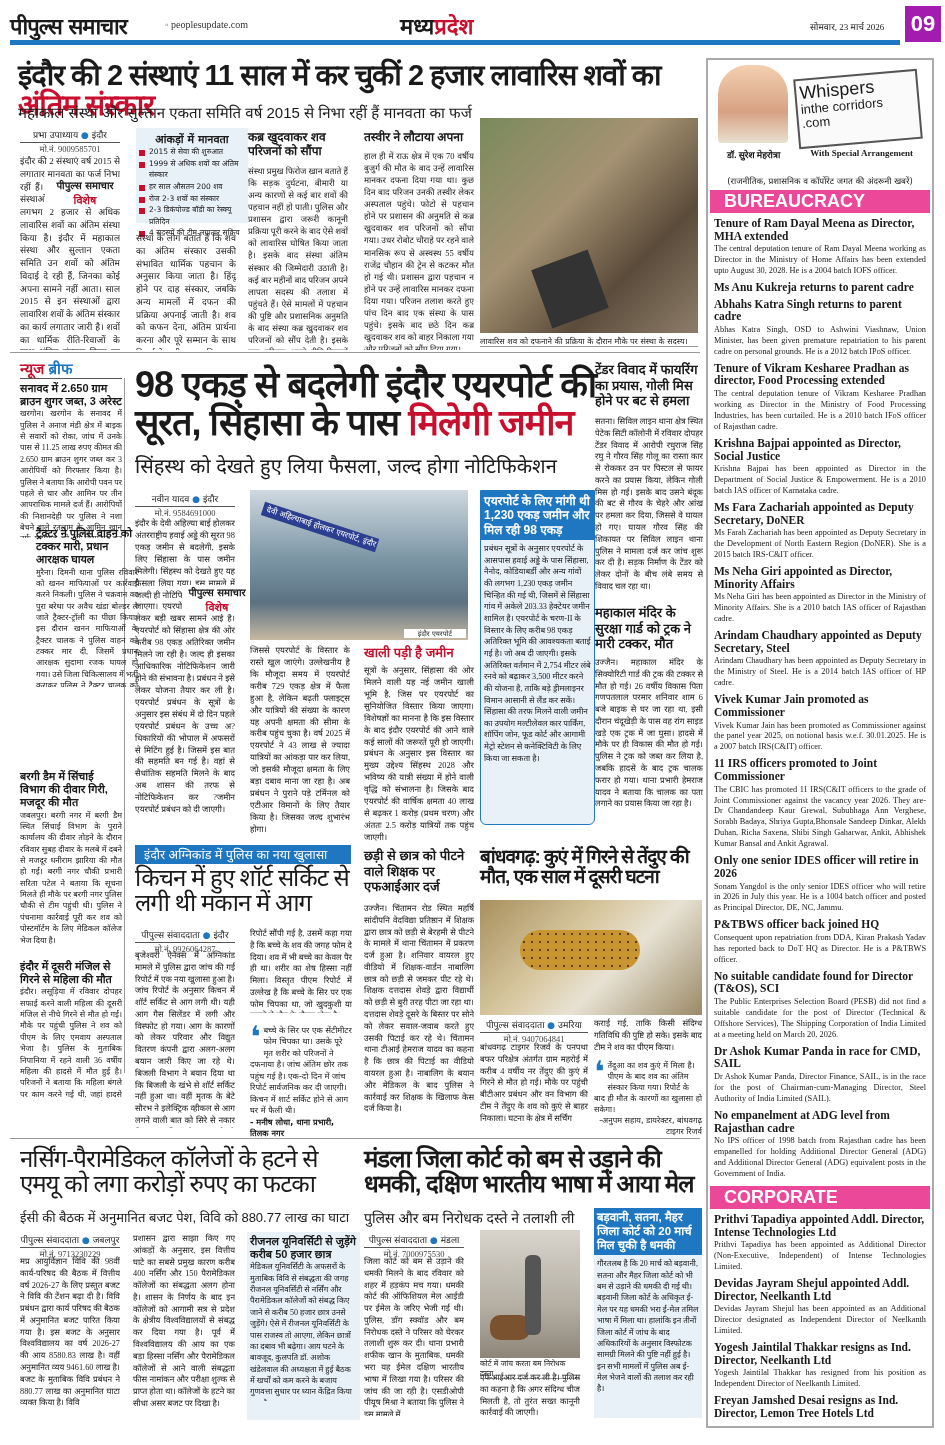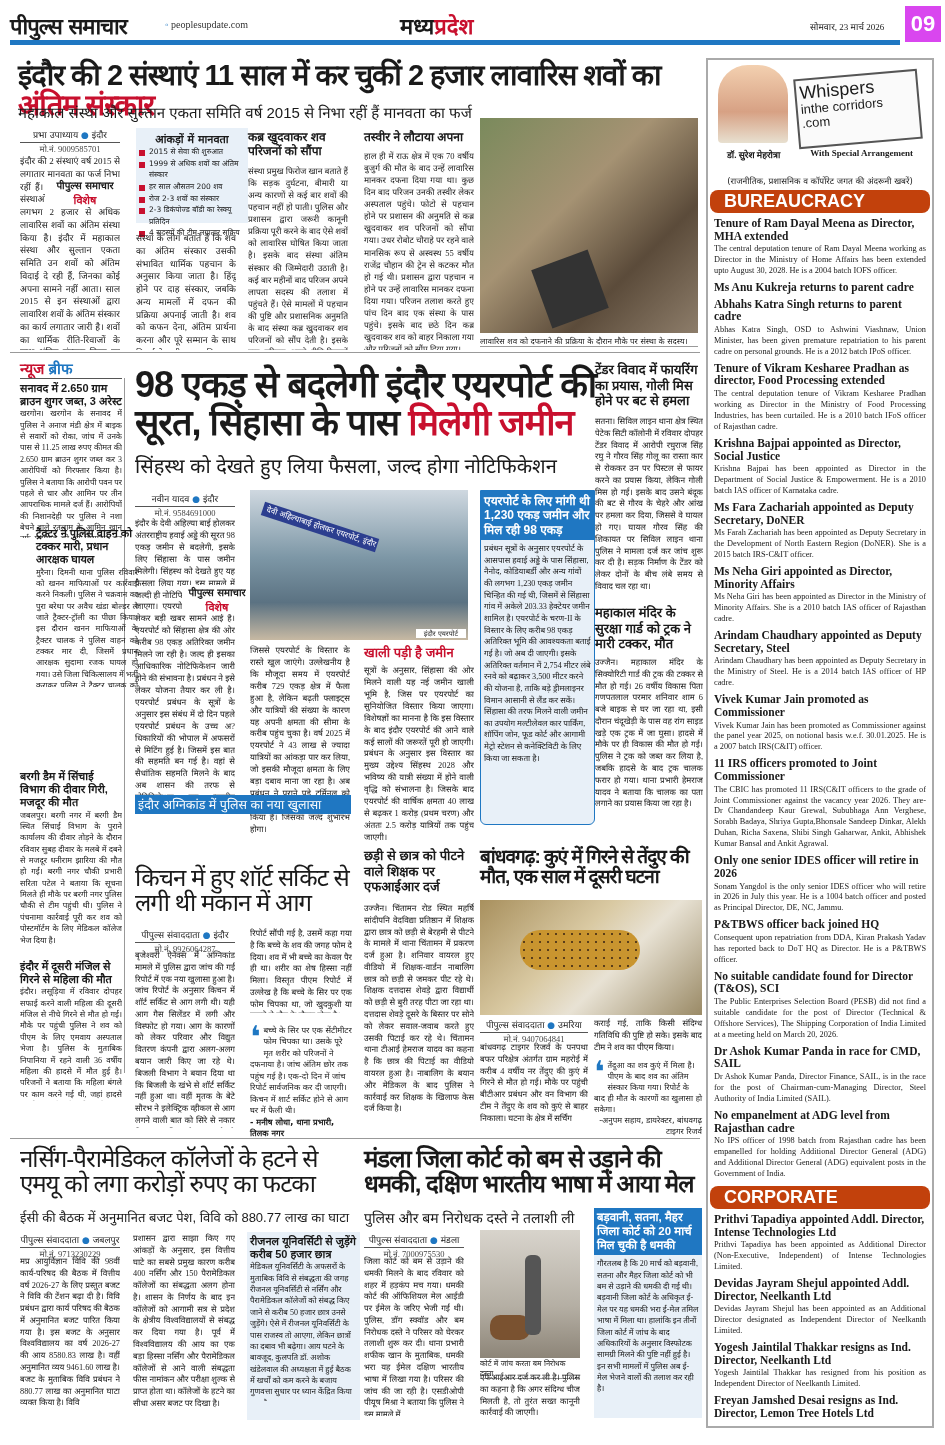--- a/index.html
+++ b/index.html
@@ -4,38 +4,38 @@
 <style>
 *{box-sizing:border-box;margin:0;padding:0}
 body{width:945px;height:1445px;background:#fff;font-family:"DejaVu Sans",sans-serif;color:#1a1a1a;position:relative;overflow:hidden}
 .abs{position:absolute}
 .logo{left:10px;top:10px;font-size:22px;font-weight:bold;font-family:"DejaVu Sans",sans-serif;letter-spacing:-1px}
 .site{left:90px;top:19px;font-size:10px;color:#333;font-family:"Liberation Serif",serif}
 .site:before{content:"◦ ";color:#1f77c2}
 .sect{left:400px;top:10px;font-size:22px;font-weight:bold}
 .sect .red{color:#c8102e}
 .date{left:760px;top:20px;font-size:9px;font-family:"Liberation Serif",serif}
-.pno{left:905px;top:6px;width:36px;height:36px;background:#d946ef;color:#fff;font-size:22px;font-weight:bold;text-align:center;line-height:36px;font-family:"Liberation Sans",sans-serif}
+.pno{left:905px;top:6px;width:36px;height:36px;background:#a21caf;color:#fff;font-size:22px;font-weight:bold;text-align:center;line-height:36px;font-family:"Liberation Sans",sans-serif}
 .rule{left:10px;top:40px;width:890px;height:5px;background:#1f77c2}
 .h1{font-family:"Liberation Sans",sans-serif;font-weight:bold;letter-spacing:-1px;line-height:1.05}
 .red{color:#c8102e}
 .body{font-size:9px;line-height:1.42;text-align:justify;font-family:"Liberation Serif",serif}
 .by{font-size:9px;text-align:center;border-bottom:1px solid #555;padding-bottom:1px}
 .mob{font-size:8.5px;text-align:center;color:#444;font-family:"Liberation Serif",serif}
 .by .b{color:#1f77c2}
 .photo{background:linear-gradient(135deg,#7a8a5c,#a59273 40%,#5b4b3a 70%,#8d7d6a)}
 .cap{font-size:8px;border-bottom:1px solid #999}
 .sub{font-family:"Liberation Sans",sans-serif;font-weight:bold;font-size:14px;line-height:1.2}
 .box{background:#e8f0f8}
 .bluebox{background:#1f77c2;color:#fff}
 .vline{background:#999;width:1px}
 .sidebar{left:706px;top:58px;width:228px;height:1370px;border:2px solid #aaa;background:#fff}
 .bhead{font-family:"Liberation Serif",serif;font-weight:bold;font-size:11.5px;line-height:1.1;margin-top:4px}
 .btext{font-family:"Liberation Serif",serif;font-size:8.3px;line-height:1.32;text-align:justify;margin-top:2px}
-.sbar{background:#c2410c;color:#fff;font-family:"Liberation Sans",sans-serif;font-weight:bold;font-size:18px;border-radius:8px;padding:1px 14px;margin:4px -4px}
+.sbar{background:#ec4899;color:#fff;font-family:"Liberation Sans",sans-serif;font-weight:bold;font-size:18px;border-radius:0;padding:1px 14px;margin:4px -4px}
 .bullet{font-size:9px;line-height:1.5}
 .bullet li{list-style:none;padding-left:10px;position:relative}
 .bullet li:before{content:"";position:absolute;left:0;top:4px;width:6px;height:6px;background:#c8102e}
 .quote-mark{color:#1f77c2;font-size:30px;font-weight:bold;float:left;line-height:.8;margin-right:3px}
 .spec{font-size:10px;font-weight:bold;text-align:center}
 .spec .v{color:#c8102e;font-size:11px}
 </style>
 </head>
 <body>
 
@@ -117,38 +117,38 @@
   <div class="mob">मो.नं. 9584691000</div>
 </div>
 <div class="abs body" style="left:135px;top:518px;width:100px;height:330px;overflow:hidden;font-size:8.4px">इंदौर के देवी अहिल्या बाई होलकर अंतरराष्ट्रीय हवाई अड्डे की सूरत 98 एकड़ जमीन से बदलेगी, इसके लिए सिंहासा के पास जमीन मिलेगी। सिंहस्थ को देखते हुए यह फैसला लिया गया। इस मामले में जल्दी ही नोटिफिकेशन जारी किया जाएगा। एयरपोर्ट के विस्तार को लेकर बड़ी खबर सामने आई है। एयरपोर्ट को सिंहासा क्षेत्र की ओर करीब 98 एकड़ अतिरिक्त जमीन मिलने जा रही है। जल्द ही इसका आधिकारिक नोटिफिकेशन जारी होने की संभावना है। प्रबंधन ने इसे लेकर योजना तैयार कर ली है। एयरपोर्ट प्रबंधन के सूत्रों के अनुसार इस संबंध में दो दिन पहले एयरपोर्ट प्रबंधन के उच्च अ?धिकारियों की भोपाल में अफसरों से मिटिंग हुई है। जिसमें इस बात की सहमति बन गई है। वहां से सैधांतिक सहमति मिलने के बाद अब शासन की तरफ से नोटिफिकेशन कर ?जमीन एयरपोर्ट प्रबंधन को दी जाएगी।</div>
 <div class="abs spec" style="left:182px;top:585px;width:70px;background:#fff">
     <div>पीपुल्स समाचार</div>
     <div class="v">विशेष</div>
   </div>
 
 <div class="abs" style="left:250px;top:490px;width:218px;height:150px;background:linear-gradient(180deg,#cfd8e0,#7d97a6 45%,#5b7282 75%,#c7b9a3)">
   <div style="position:absolute;left:10px;top:30px;width:120px;height:14px;background:#2c3e8f;color:#fff;font-size:8px;transform:rotate(18deg);padding-left:4px">देवी अहिल्याबाई होलकर एयरपोर्ट, इंदौर</div>
-  <div style="position:absolute;right:2px;bottom:2px;font-size:7px;background:#fff;padding:0 8px">इंदौर एयरपोर्ट</div>
+  <div style="position:absolute;right:2px;bottom:2px;font-size:7px;background:#fff;padding:0 14px">इंदौर एयरपोर्ट</div>
 </div>
 <div class="abs body" style="left:250px;top:645px;width:100px;height:205px;overflow:hidden;font-size:8.4px">जिससे एयरपोर्ट के विस्तार के रास्ते खुल जाएंगे। उल्लेखनीय है कि मौजूदा समय में एयरपोर्ट करीब 729 एकड़ क्षेत्र में फैला हुआ है, लेकिन बढ़ती फ्लाइट्स और यात्रियों की संख्या के कारण यह अपनी क्षमता की सीमा के करीब पहुंच चुका है। वर्ष 2025 में एयरपोर्ट ने 43 लाख से ज्यादा यात्रियों का आंकड़ा पार कर लिया, जो इसकी मौजूदा क्षमता के लिए बड़ा दबाव माना जा रहा है। अब प्रबंधन ने पुराने पड़े टर्मिनल को एटीआर विमानों के लिए तैयार किया है। जिसका जल्द शुभारंभ होगा।</div>
 
 <div class="abs sub red" style="left:364px;top:645px;width:110px;font-size:13px">खाली पड़ी है जमीन</div>
 <div class="abs body" style="left:364px;top:665px;width:110px;height:185px;overflow:hidden;font-size:8.4px">सूत्रों के अनुसार, सिंहासा की ओर मिलने वाली यह नई जमीन खाली भूमि है, जिस पर एयरपोर्ट का सुनियोजित विस्तार किया जाएगा। विशेषज्ञों का मानना है कि इस विस्तार के बाद इंदौर एयरपोर्ट की आने वाले कई सालों की जरूरतें पूरी हो जाएगी। प्रबंधन के अनुसार इस विस्तार का मुख्य उद्देश्य सिंहस्थ 2028 और भविष्य की यात्री संख्या में होने वाली वृद्धि को संभालना है। जिसके बाद एयरपोर्ट की वार्षिक क्षमता 40 लाख से बढ़कर 1 करोड़ (प्रथम चरण) और अंततः 2.5 करोड़ यात्रियों तक पहुंच जाएगी।</div>
 
 <div class="abs" style="left:480px;top:490px;width:115px;height:335px;border:1px solid #1f77c2;border-radius:0 0 6px 6px;background:#e8f0f8">
   <div class="bluebox sub" style="padding:3px;font-size:12px">एयरपोर्ट के लिए मांगी थी 1,230 एकड़ जमीन और मिल रही 98 एकड़</div>
   <div class="body" style="padding:3px;font-size:8.2px;text-align:left;height:270px;overflow:hidden">प्रबंधन सूत्रों के अनुसार एयरपोर्ट के आसपास हवाई अड्डे के पास सिंहासा, नैनोद, कोडियाबर्डी और अन्य गांवों की लगभग 1,230 एकड़ जमीन चिन्हित की गई थी, जिसमें से सिंहासा गांव में अकेले 203.33 हेक्टेयर जमीन शामिल है। एयरपोर्ट के चरण-II के विस्तार के लिए करीब 98 एकड़ अतिरिक्त भूमि की आवश्यकता बताई गई है। जो अब दी जाएगी। इसके अतिरिक्त वर्तमान में 2,754 मीटर लंबे रनवे को बढ़ाकर 3,500 मीटर करने की योजना है, ताकि बड़े ड्रीमलाइनर विमान आसानी से लैंड कर सकें। सिंहासा की तरफ मिलने वाली जमीन का उपयोग मल्टीलेवल कार पार्किंग, शॉपिंग जोन, फूड कोर्ट और आगामी मेट्रो स्टेशन से कनेक्टिविटी के लिए किया जा सकता है।</div>
 </div>
 
 <div class="abs sub" style="left:595px;top:362px;width:108px;font-size:13px">टेंडर विवाद में फायरिंग का प्रयास, गोली मिस होने पर बट से हमला</div>
 <div class="abs body" style="left:595px;top:416px;width:108px;height:175px;overflow:hidden;font-size:8.3px">सतना। सिविल लाइन थाना क्षेत्र स्थित पेटेक सिटी कॉलोनी में रविवार दोपहर टेंडर विवाद में आरोपी रघुराज सिंह रघु ने गौरव सिंह गोलू का रास्ता कार से रोककर उन पर पिस्टल से फायर करने का प्रयास किया, लेकिन गोली मिस हो गई। इसके बाद उसने बंदूक की बट से गौरव के चेहरे और आंख पर हमला कर दिया, जिससे वे घायल हो गए। घायल गौरव सिंह की शिकायत पर सिविल लाइन थाना पुलिस ने मामला दर्ज कर जांच शुरू कर दी है। सड़क निर्माण के टेंडर को लेकर दोनों के बीच लंबे समय से विवाद चल रहा था।</div>
 <div class="abs sub" style="left:595px;top:605px;width:108px;font-size:13px">महाकाल मंदिर के सुरक्षा गार्ड को ट्रक ने मारी टक्कर, मौत</div>
 <div class="abs body" style="left:595px;top:657px;width:108px;height:170px;overflow:hidden;font-size:8.3px">उज्जैन। महाकाल मंदिर के सिक्योरिटी गार्ड की ट्रक की टक्कर से मौत हो गई। 26 वर्षीय विकास पिता गणपतलाल परमार शनिवार शाम 6 बजे बाइक से घर जा रहा था, इसी दौरान चंदूखेड़ी के पास वह रांग साइड खड़े एक ट्रक में जा घुसा। हादसे में मौके पर ही विकास की मौत हो गई। पुलिस ने ट्रक को जब्त कर लिया है, जबकि हादसे के बाद ट्रक चालक फरार हो गया। थाना प्रभारी हेमराज यादव ने बताया कि चालक का पता लगाने का प्रयास किया जा रहा है।</div>
 
-<div class="abs bluebox" style="left:135px;top:795px;width:216px;font-size:12.5px;padding:1px 3px;font-family:'Liberation Sans',sans-serif">इंदौर अग्निकांड में पुलिस का नया खुलासा</div>
+<div class="abs bluebox" style="left:135px;top:845px;width:216px;font-size:12.5px;padding:1px 9px;font-family:'Liberation Sans',sans-serif">इंदौर अग्निकांड में पुलिस का नया खुलासा</div>
 <div class="abs h1" style="left:135px;top:865px;width:220px;font-size:24px;font-weight:normal">किचन में हुए शॉर्ट सर्किट से लगी थी मकान में आग</div>
 <div class="abs" style="left:135px;top:928px;width:100px">
   <div class="by"><span>पीपुल्स संवाददाता</span> <span class="b">●</span> <span>इंदौर</span></div>
   <div class="mob">मो.नं. 9926064287</div>
 </div>
 <div class="abs body" style="left:135px;top:950px;width:100px;height:178px;overflow:hidden;font-size:8.3px">बृजेश्वरी ऐनेक्स में अग्निकांड मामले में पुलिस द्वारा जांच की गई रिपोर्ट में एक नया खुलासा हुआ है। जांच रिपोर्ट के अनुसार किचन में शॉर्ट सर्किट से आग लगी थी। यही आग गैस सिलेंडर में लगी और विस्फोट हो गया। आग के कारणों को लेकर परिवार और विद्युत वितरण कंपनी द्वारा अलग-अलग बयान जारी किए जा रहे थे। बिजली विभाग ने बयान दिया था कि बिजली के खंभे से शॉर्ट सर्किट नहीं हुआ था। वहीं मृतक के बेटे सौरभ ने इलेक्ट्रिक व्हीकल से आग लगने वाली बात को सिरे से नकार दिया था। पुलिस को एमवाय से जो पीएम</div>
 <div class="abs body" style="left:250px;top:928px;width:102px;height:85px;overflow:hidden;font-size:8.3px">रिपोर्ट सौंपी गई है, उसमें कहा गया है कि बच्चे के शव की जगह फोम दे दिया। शव में भी बच्चे का केवल पैर ही था। शरीर का शेष हिस्सा नहीं मिला। विस्तृत पीएम रिपोर्ट में उल्लेख है कि बच्चे के सिर पर एक फोम चिपका था, जो खुदकुशी या जलने से मौत के दौरान होता है।</div>
 <div class="abs" style="left:250px;top:1025px;width:102px;font-size:8.2px;line-height:1.4">
   <span class="quote-mark">❛</span><span>बच्चे के सिर पर एक सेंटीमीटर फोम चिपका था। उसके पूरे मृत शरीर को परिजनों ने दफनाया है। जांच अंतिम छोर तक पहुंच गई है। एक-दो दिन में जांच रिपोर्ट सार्वजनिक कर दी जाएगी। किचन में शार्ट सर्किट होने से आग घर में फैली थी।</span>
   <div style="font-weight:bold">- मनीष लोधा, थाना प्रभारी, तिलक नगर</div>

